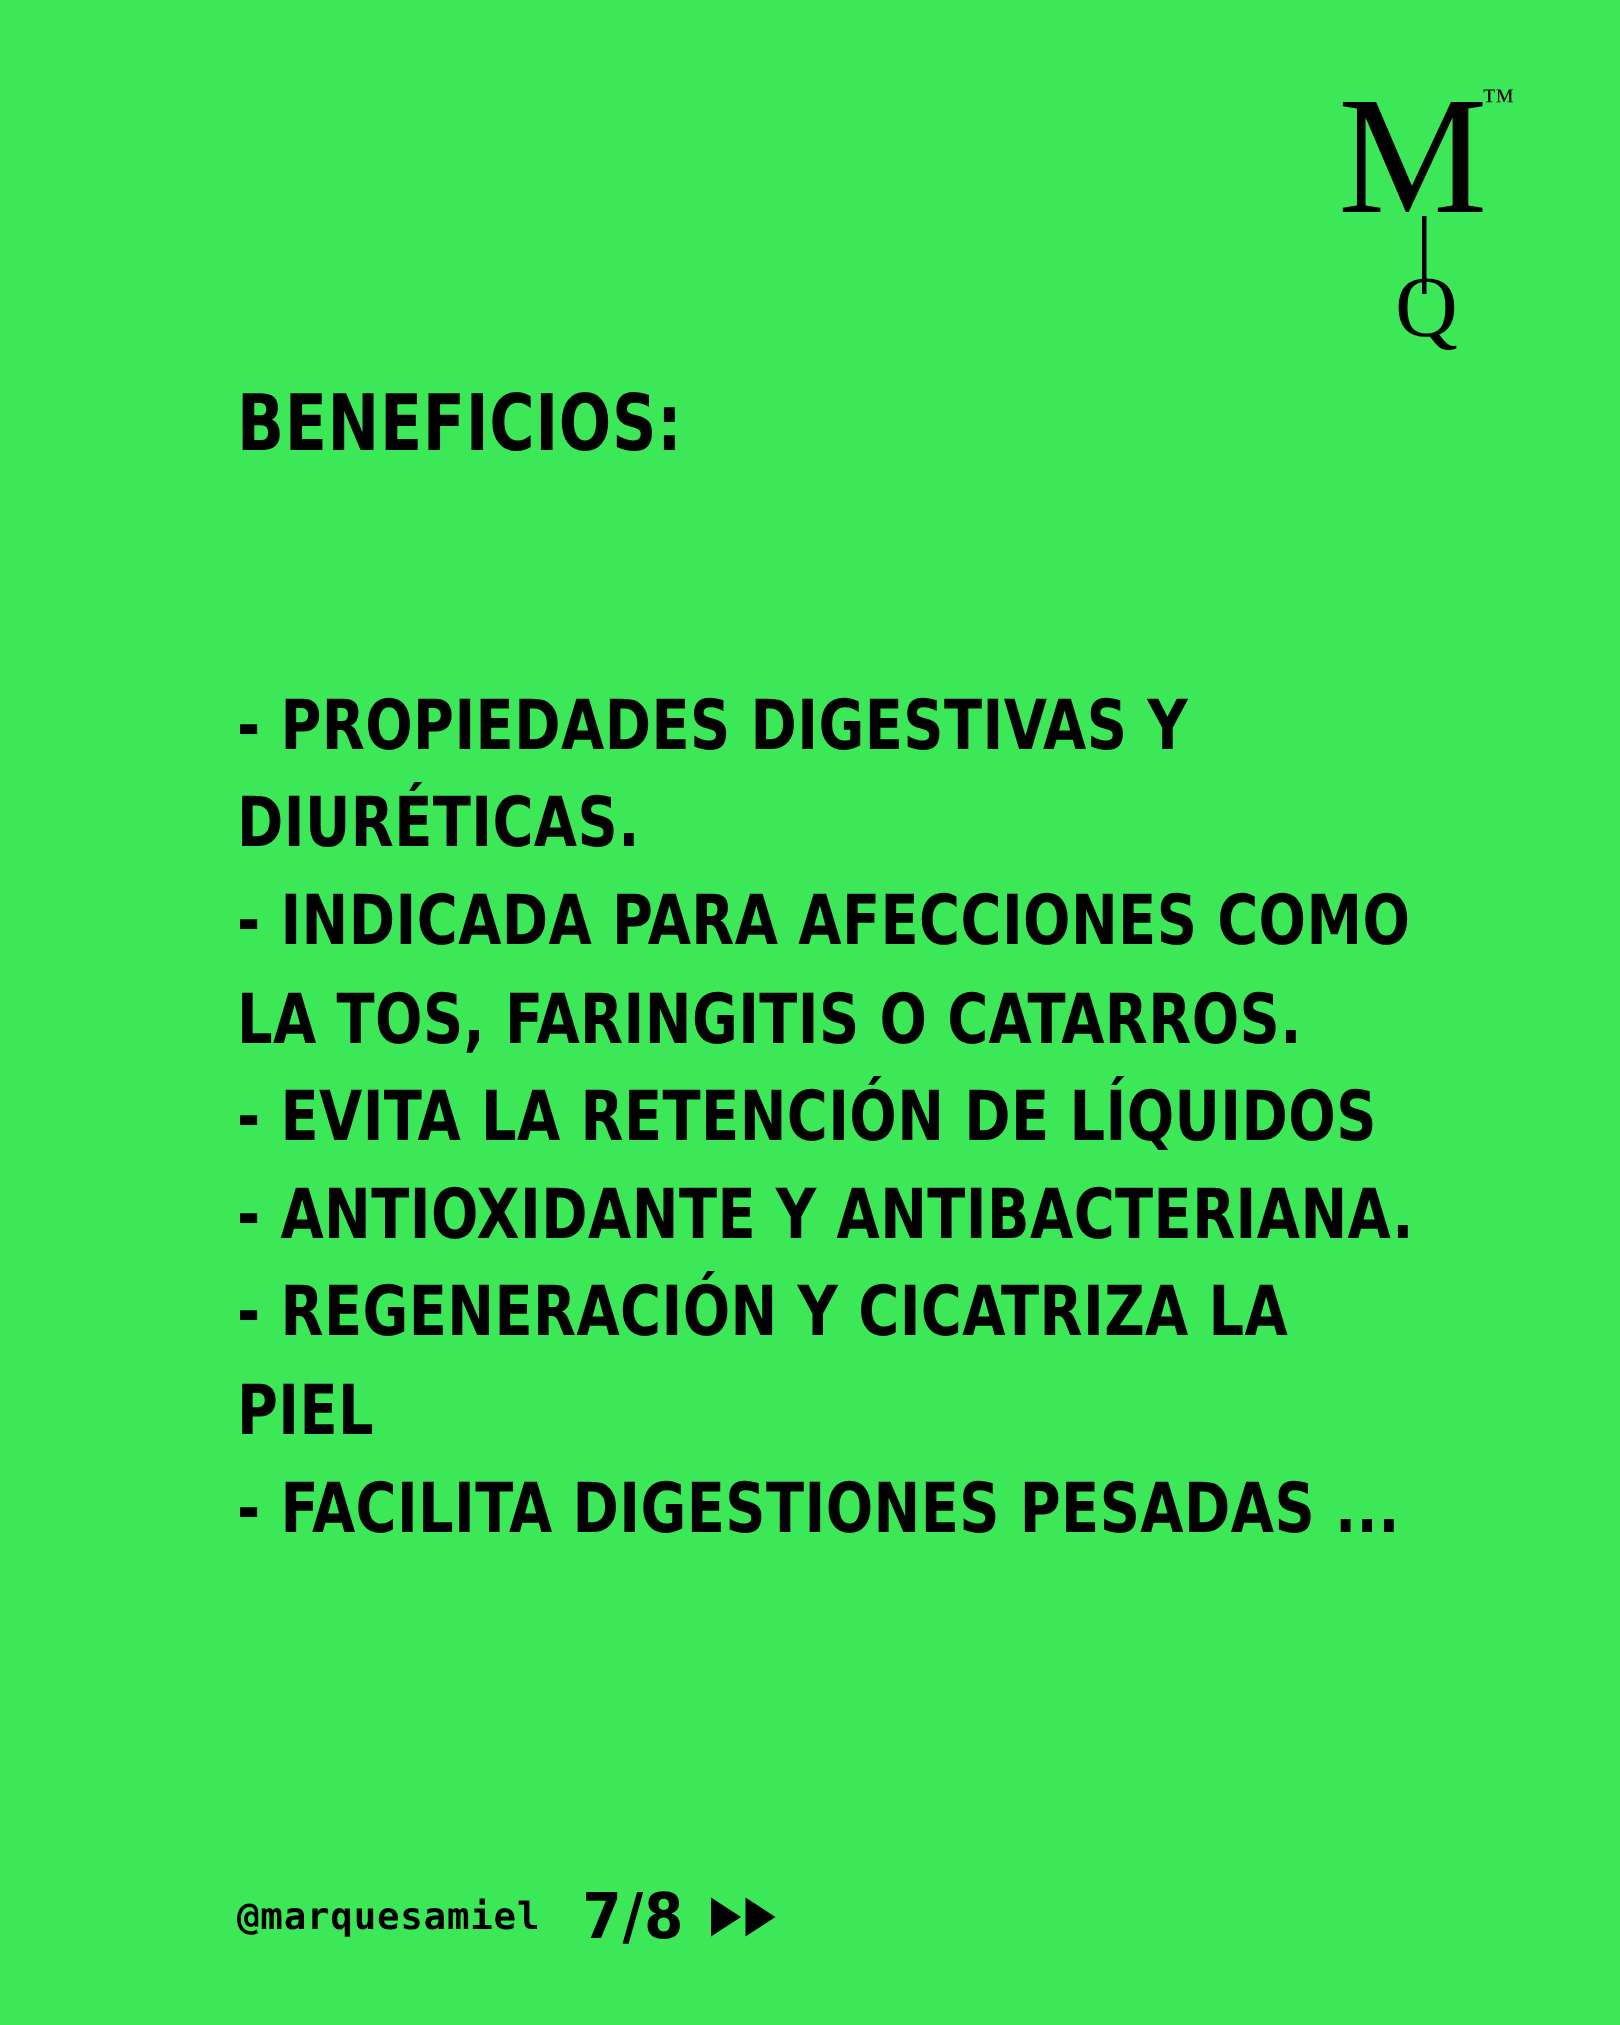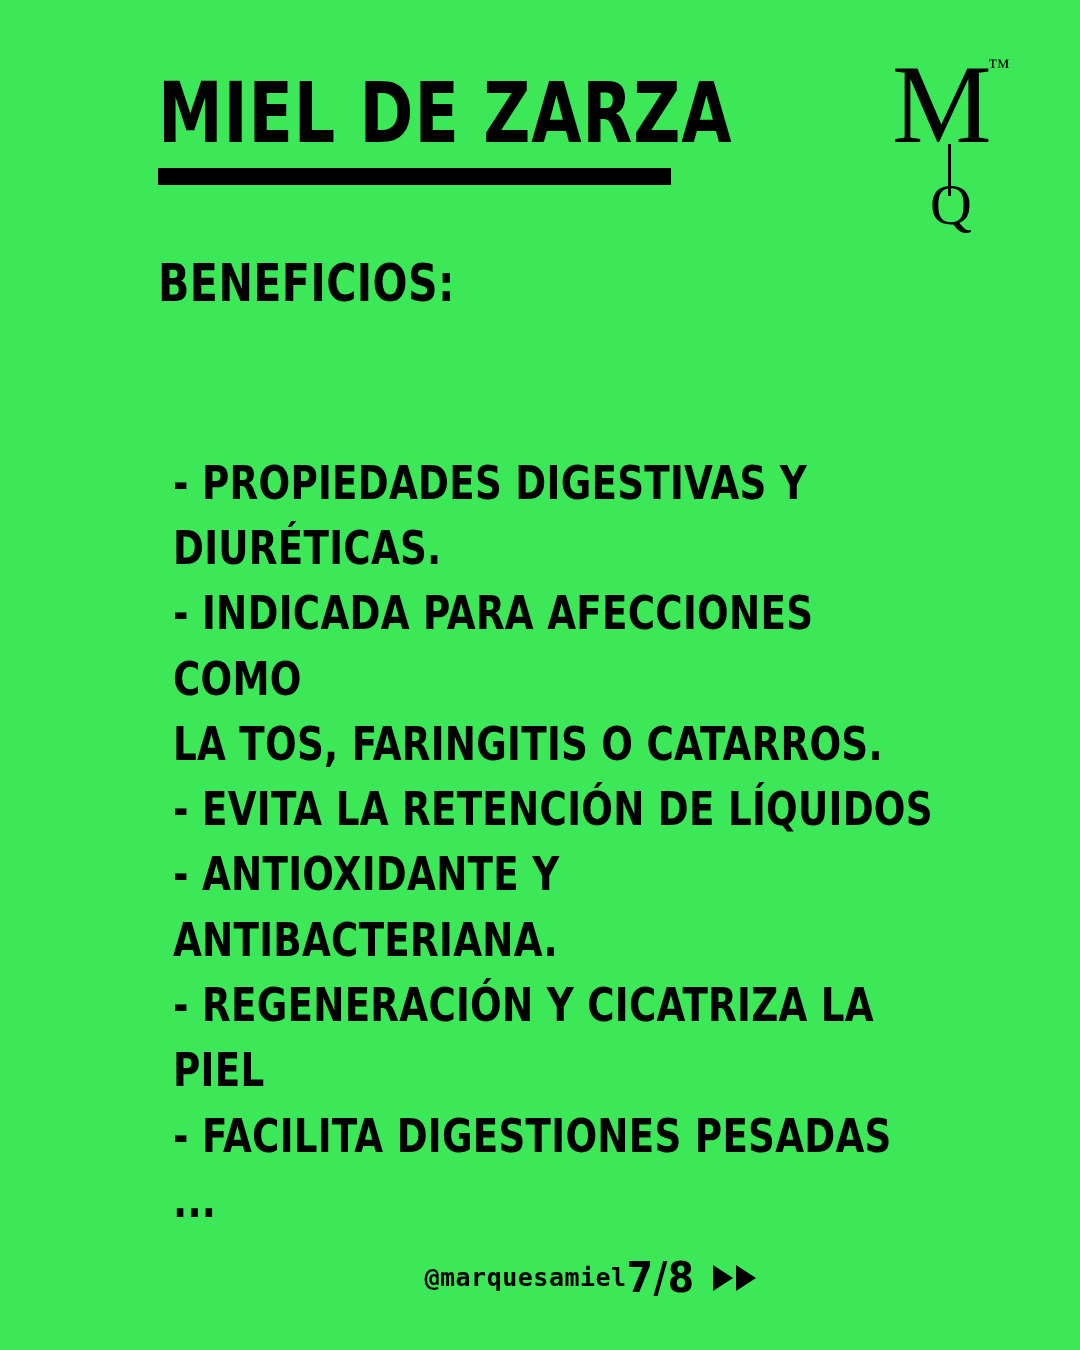--- a/index.html
+++ b/index.html
@@ -104,21 +104,21 @@
     font-weight: 900;
     font-size: 52px;
     line-height: 1.05;
     letter-spacing: 0.5px;
     color: #000;
     text-transform: uppercase;
     transform: scaleX(0.88);
     transform-origin: left center;
   }
   .benefit-list {
-    margin: 15px;
+    margin: 0;
     padding: 0;
     list-style: none;
     margin-top: 140px;
   }
   .benefit-list li {
     font-family: "DejaVu Sans Condensed", "Liberation Sans Narrow", "Liberation Sans", sans-serif;
     font-weight: 700;
     font-size: 46px;
     line-height: 1.42;
     letter-spacing: 0.3px;
@@ -130,39 +130,40 @@
   }
 
   
   .footer {
     position: absolute;
     left: 158px;
     right: 48px;
     bottom: 48px;
     display: flex;
     align-items: center;
-    justify-content: center;
+    justify-content: flex-start;
   }
   .footer-left {
     display: flex;
     align-items: baseline;
     gap: 30px;
   }
   .handle, .hashtag {
     font-family: "DejaVu Sans Mono", "Liberation Mono", monospace;
     font-weight: 700;
     font-size: 25px;
     letter-spacing: 0.5px;
     color: #000;
   }
   .footer-right {
     display: flex;
     align-items: center;
     gap: 18px;
     padding-right: 10px;
+    margin-left: 28px;
   }
   .page-num {
     font-family: "DejaVu Sans Condensed", "Liberation Sans Narrow", "Liberation Sans", sans-serif;
     font-weight: 900;
     font-size: 42px;
     color: #000;
     letter-spacing: 0.5px;
   }
   .arrows {
     display: flex;
@@ -182,24 +183,20 @@
 
 <div class="slide">
 
   <div class="logo">
     <span class="logo-m">M</span>
     <span class="logo-tm">™</span>
     <span class="logo-stem"></span>
     <span class="logo-q">Q</span>
   </div>
 
-  <div class="title-block">
-    <div class="title">MIEL DE ZARZA</div>
-    <div class="title-rule"></div>
-  </div>
 
   <div class="content">
     <div class="subhead">BENEFICIOS:</div>
     <ul class="benefit-list">
       <li>- PROPIEDADES DIGESTIVAS Y DIURÉTICAS.</li>
       <li>- INDICADA PARA AFECCIONES COMO
 LA TOS, FARINGITIS O CATARROS.</li>
       <li>- EVITA LA RETENCIÓN DE LÍQUIDOS</li>
       <li>- ANTIOXIDANTE Y ANTIBACTERIANA.</li>
       <li>- REGENERACIÓN Y CICATRIZA LA PIEL</li>

